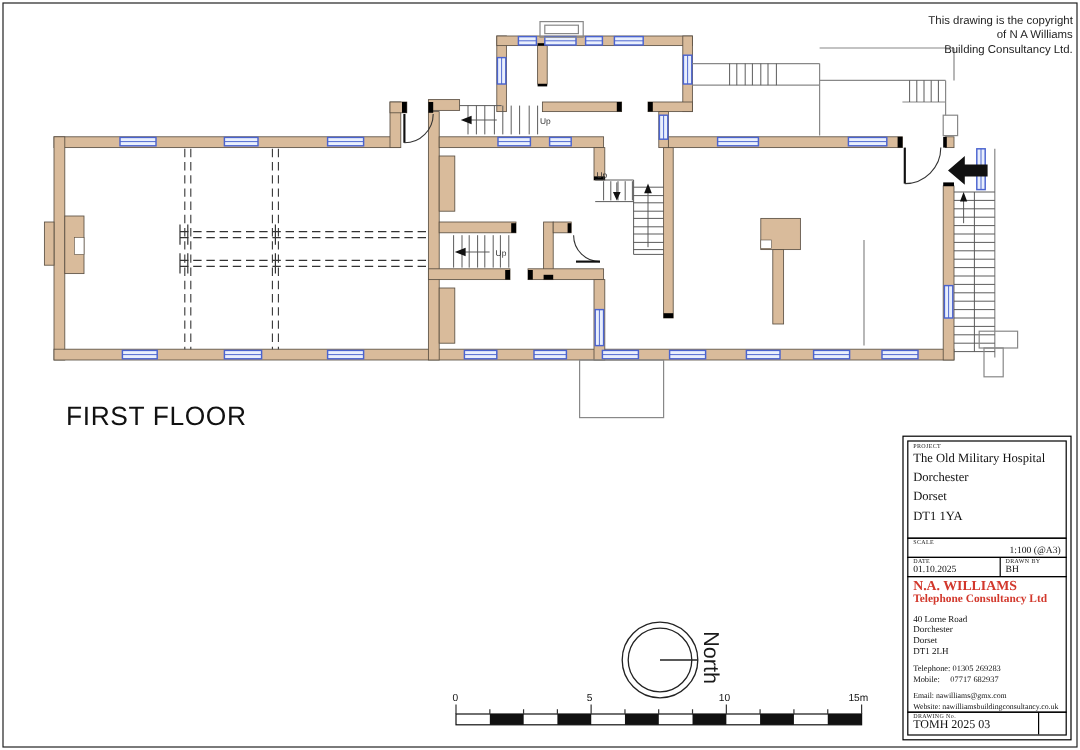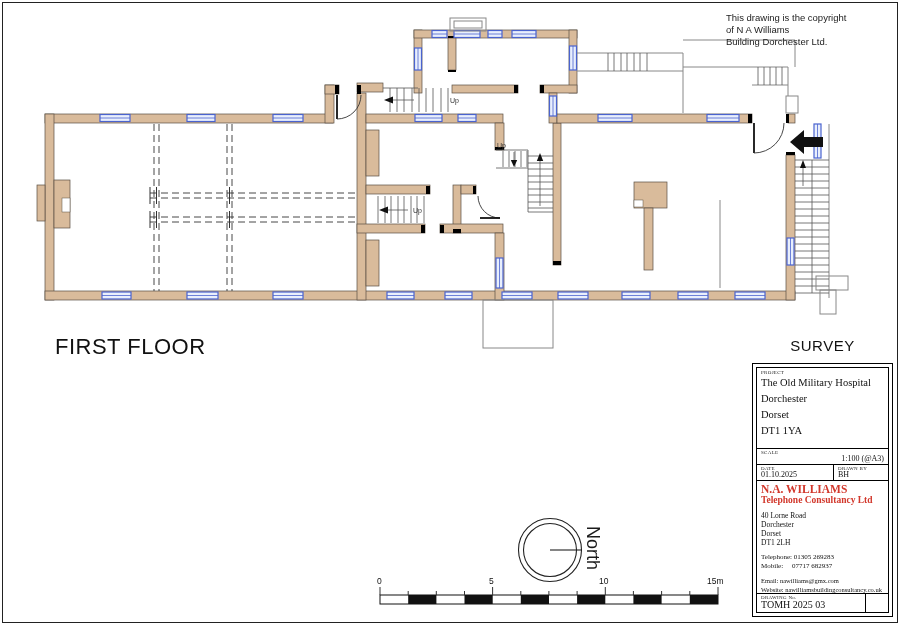--- a/index.html
+++ b/index.html
@@ -22,21 +22,21 @@
   .arrowhead{fill:#111;stroke:none;}
   .uplbl{font-family:"Liberation Sans",sans-serif;font-size:7px;fill:#333;}
   .sblbl{font-family:"Liberation Sans",sans-serif;font-size:8.5px;fill:#111;}
   .northlbl{font-family:"Liberation Sans",sans-serif;font-size:18px;fill:#1a1a1a;}
   .nline{stroke:#222;stroke-width:1.1;fill:none;}
   
   .biglabel{position:absolute;color:#111;letter-spacing:.5px;}
   #first-floor{left:55px;top:322px;font-size:22px;margin-top:12px;}
   #plan-title{left:16px;top:587px;font-size:21px;}
   #survey{left:752px;top:337px;width:141px;text-align:center;font-size:15px;letter-spacing:.5px;}
-  #copyright{position:absolute;left:726px;top:12px;width:168px;text-align:left;
+  #copyright{position:absolute;left:726px;top:12px;width:168px;text-align:right;
              font-size:9.5px;line-height:12px;color:#222;}
   
   #titleblock{position:absolute;left:752px;top:363px;width:141px;height:254px;
               border:1.2px solid #000;box-sizing:border-box;padding:3px;
               font-family:"Liberation Serif",serif;color:#111;}
   .tb-box{border:.8px solid #000;box-sizing:border-box;padding:2px 4px;position:relative;}
   .tb-box + .tb-box{margin-top:-1px;}
   .tb-minilabel{font-size:5px;letter-spacing:.3px;color:#222;}
   #tb-project{height:82px;}
   #tb-project .line{font-size:10.5px;line-height:16px;}
@@ -329,25 +329,24 @@
       <text class="sblbl" x="377" y="584">0</text>
       <text class="sblbl" x="489" y="584">5</text>
       <text class="sblbl" x="599" y="584">10</text>
       <text class="sblbl" x="707" y="584">15m</text>
     </g>
   </svg>
 
   <div id="copyright">
     <div>This drawing is the copyright</div>
     <div>of N A Williams</div>
-    <div>Building Dorchester Ltd.</div>
+    <div>Building Consultancy Ltd.</div>
   </div>
 
   <div id="first-floor" class="biglabel">FIRST FLOOR</div>
-  <div id="survey" class="biglabel">SURVEY</div>
 
   <div id="titleblock">
     <div class="tb-box" id="tb-project">
       <div class="tb-minilabel">PROJECT</div>
       <div class="line">The Old Military Hospital</div>
       <div class="line">Dorchester</div>
       <div class="line">Dorset</div>
       <div class="line">DT1 1YA</div>
     </div>
     <div class="tb-box" id="tb-scale">

